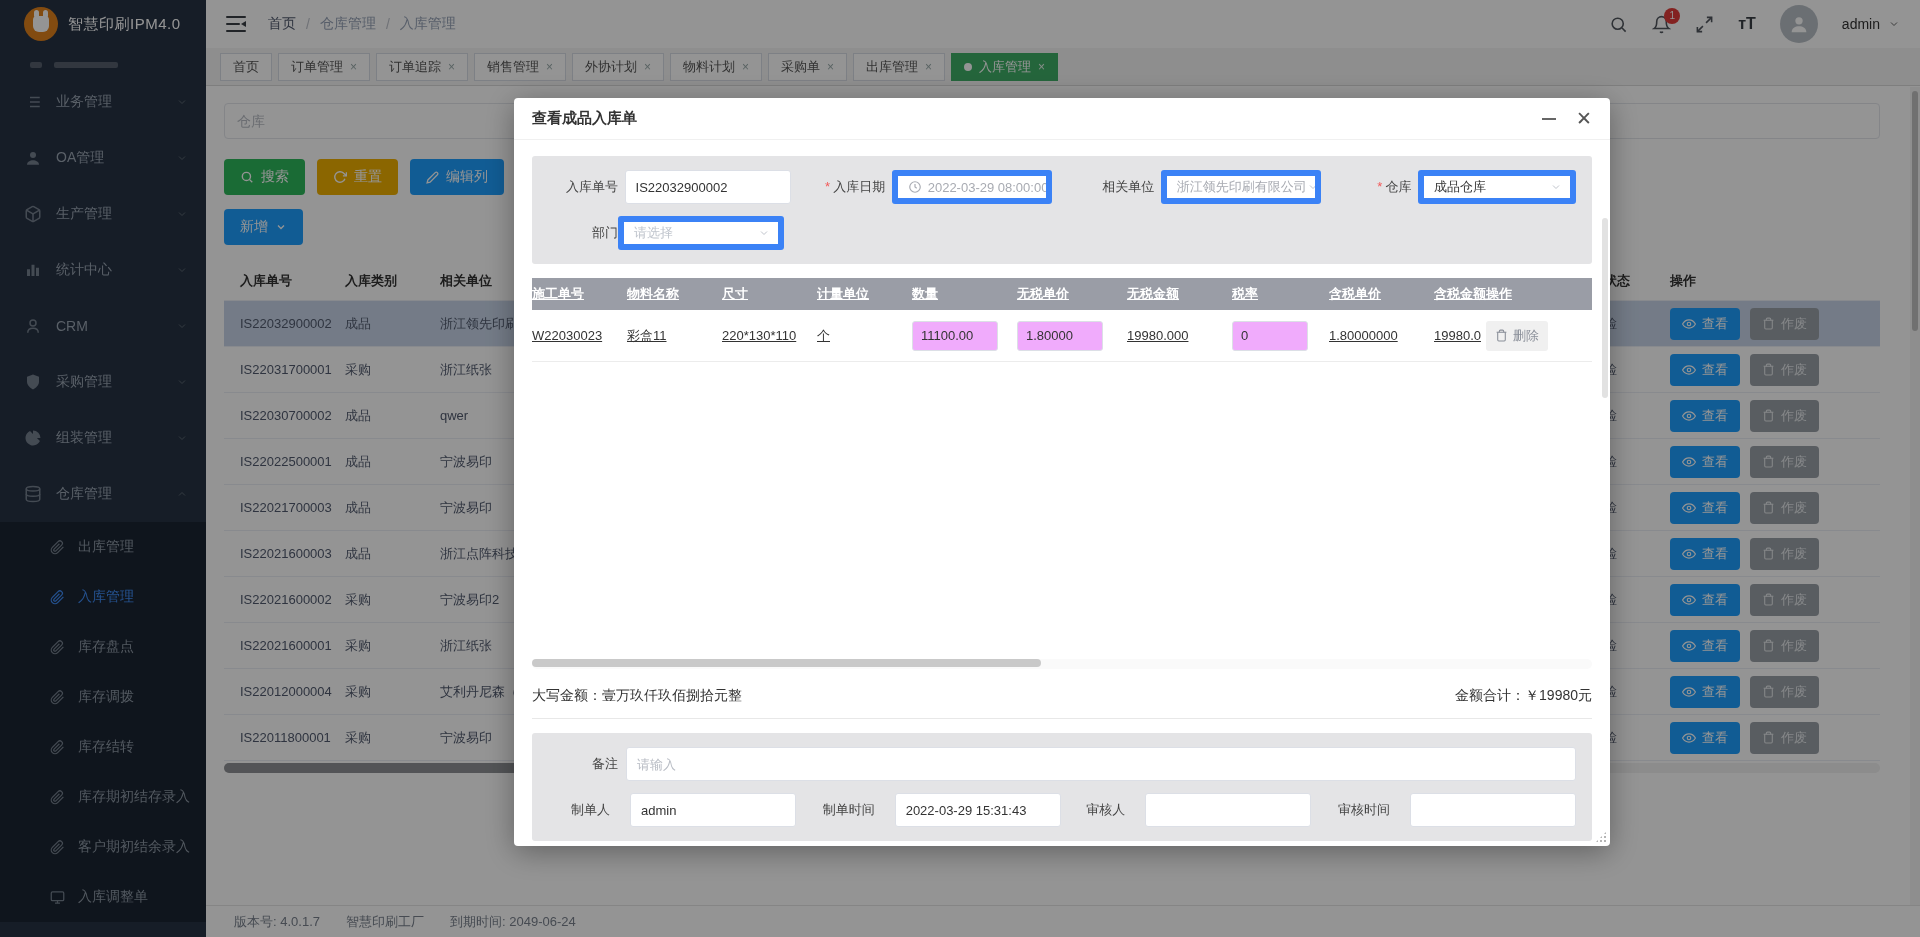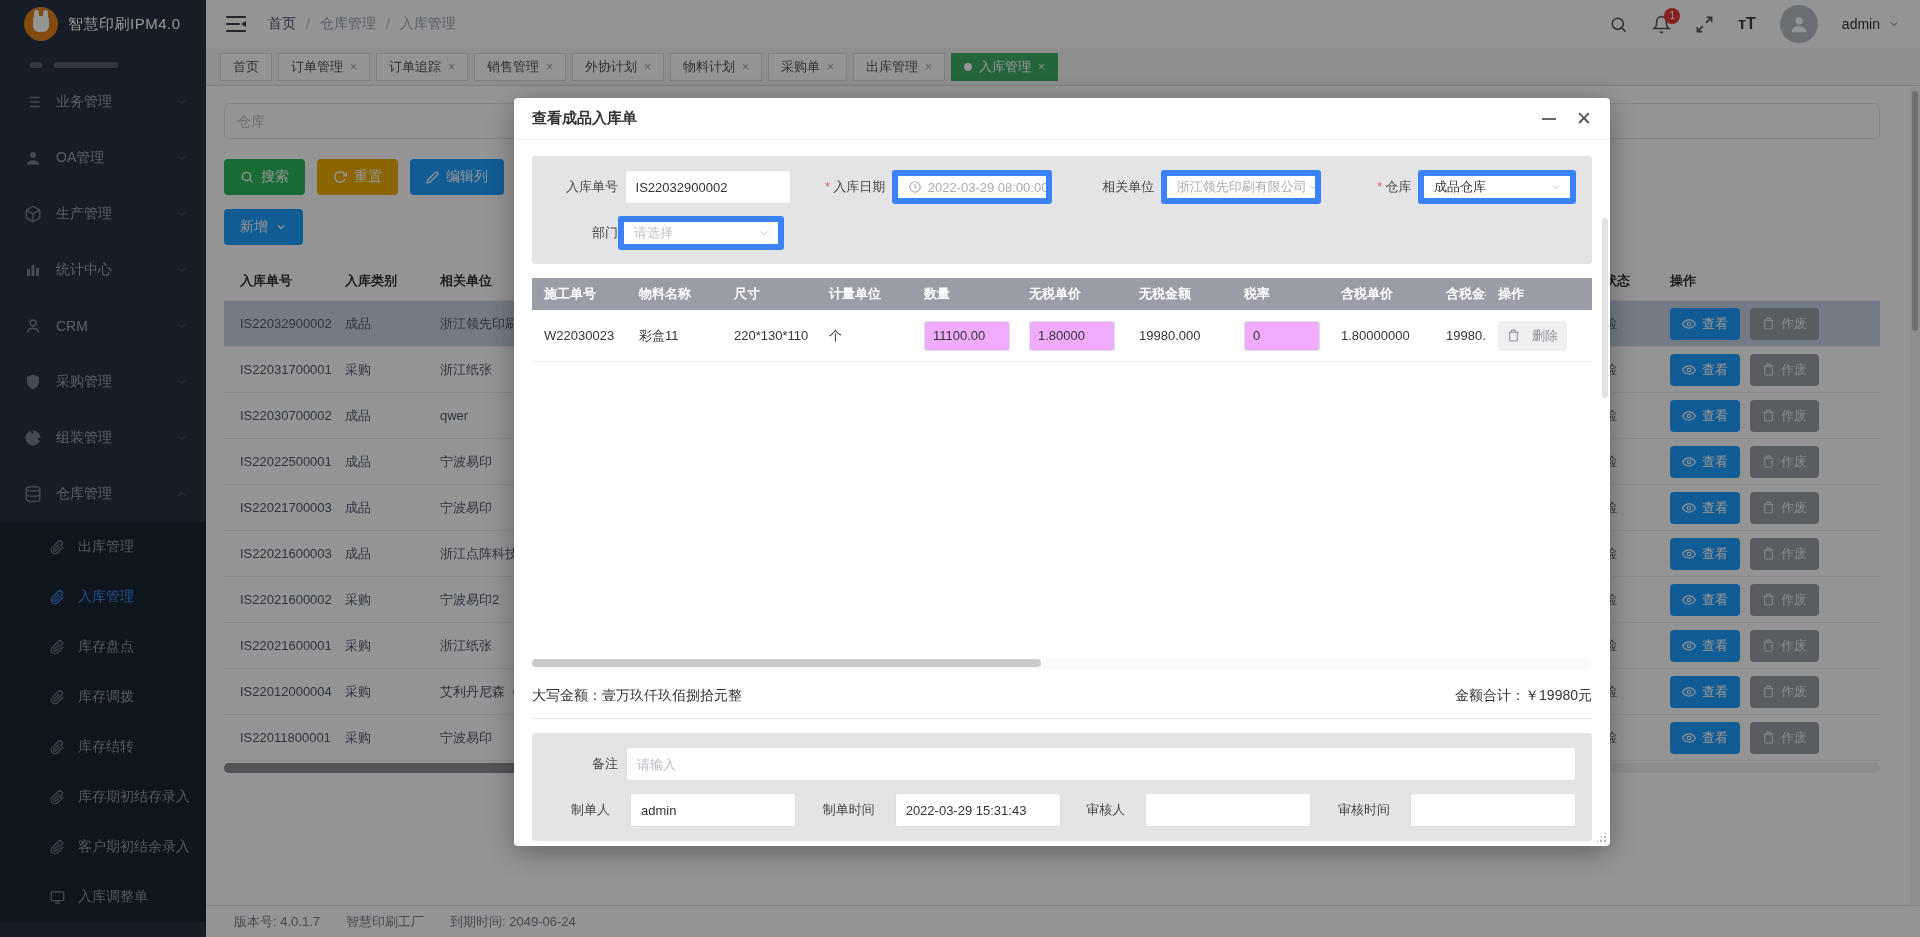--- a/index.html
+++ b/index.html
@@ -90,24 +90,24 @@
   .f-input { height:34px; background:#fff; border:1px solid #dcdfe6; border-radius:3px; font-size:13px; color:#333; padding:0 10px; }
   .f-select { height:34px; background:#fff; border:6px solid #3b82f6; border-radius:3px; display:flex; align-items:center; padding:0 8px 0 10px; font-size:13px; overflow:hidden; white-space:nowrap; }
   .f-select .chev { margin-left:auto; color:#c0c4cc; }
   .gray-val { color:#a8abb2; }
   .dark-val { color:#333; }
 
   
   .dtable { margin-top:14px; }
   .d-head { display:flex; align-items:center; height:32px; background:#9a9da6; color:#fff; font-size:13px; font-weight:bold; }
   .d-row { display:flex; align-items:center; height:52px; border-bottom:1px solid #ececec; font-size:13px; color:#333; }
-  .dc { padding-left:12px; overflow:hidden; white-space:nowrap; flex-shrink:0; }
+  .dc { overflow:hidden; white-space:nowrap; flex-shrink:0;text-decoration:underline; }
   .dc1{width:95px} .dc2{width:95px} .dc3{width:95px} .dc4{width:95px} .dc5{width:105px} .dc6{width:110px} .dc7{width:105px} .dc8{width:97px} .dc9{width:105px} .dc10{width:52px} .dc11{flex:1}
   .cell-input { width:86px; height:30px; border:1px solid #dcdfe6; border-radius:3px; padding:0 8px; font-size:13px; color:#333; background:#f0abfc; overflow:hidden; }
-  .del-btn { display:inline-flex; align-items:center; gap:12px; background:#f0f0f0; border:none; border-radius:3px; color:#8a8f99; font-size:13px; padding:6px 9px; cursor:pointer; }
+  .del-btn { display:inline-flex; align-items:center; gap:5px; background:#f0f0f0; border:none; border-radius:3px; color:#8a8f99; font-size:13px; padding:6px 9px; cursor:pointer; }
   .d-empty { height:296px; }
   .d-scroll { height:10px; background:#fafafa; border-radius:5px; }
   .d-scroll .thumb { width:48%; height:8px; margin-top:1px; border-radius:4px; background:#c9c9c9; }
   .amount-row { display:flex; align-items:center; justify-content:space-between; height:46px; border-bottom:1px solid #e8e8e8; font-size:14px; color:#333; margin-top:4px; }
   .bottom-box { background:#e4e4e6; border-radius:3px; padding:14px 16px; margin-top:14px; }
   .b-row { display:flex; align-items:center; }
   .b-row .f-label { width:70px; margin-right:8px; }
   .remark-input { flex:1; height:34px; border:1px solid #dcdfe6; border-radius:3px; padding:0 10px; font-size:13px; background:#fff; }
   .remark-input::placeholder { color:#b8bcc4; }
   .b-row2 { display:flex; align-items:center; justify-content:space-between; margin-top:12px; }

